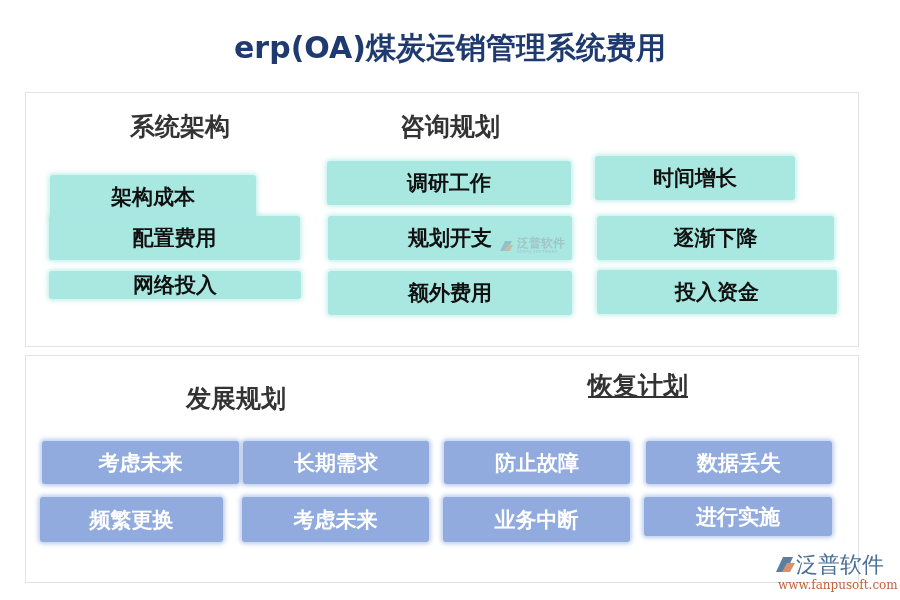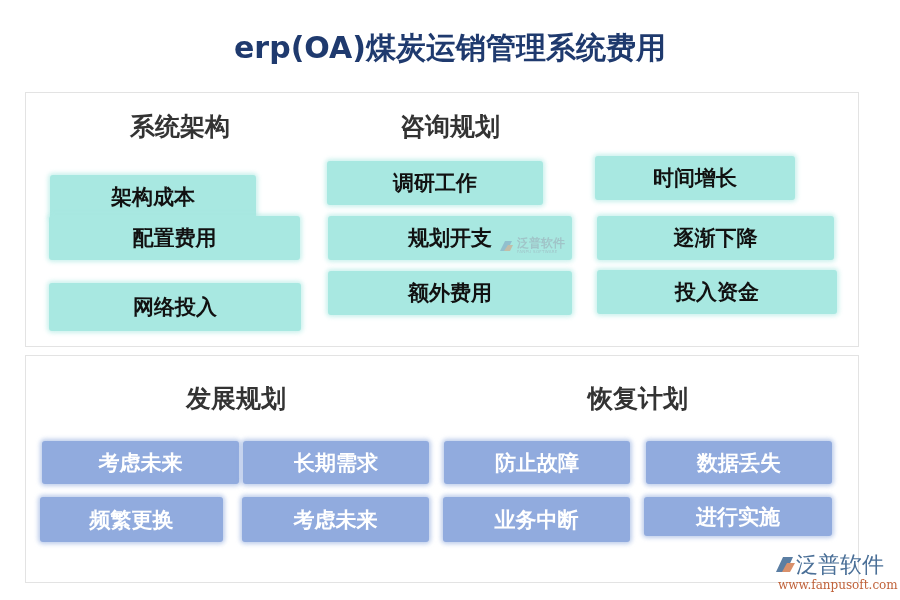--- a/index.html
+++ b/index.html
@@ -55,23 +55,23 @@
 <div class="title">erp(OA)煤炭运销管理系统费用</div>
 
 <div class="panel panel-top"></div>
 
 <div class="heading" style="left:110px; top:110px; width:140px;">系统架构</div>
 <div class="heading" style="left:380px; top:110px; width:140px;">咨询规划</div>
 <div class="heading" style="left:645px; top:110px; width:140px;margin-top:44px;">性能优化</div>
 
 <div class="box teal" style="left:50px; top:175px; width:206px; height:44px;">架构成本</div>
 <div class="box teal" style="left:49px; top:216px; width:251px; height:44px;">配置费用</div>
-<div class="box teal" style="left:49px; top:283px; width:252px; height:48px;text-align:right;">网络投入</div>
+<div class="box teal" style="left:49px; top:271px; width:252px; height:28px;text-align:right;">网络投入</div>
 
-<div class="box teal" style="left:327px; top:161px; width:216px; height:44px;">调研工作</div>
+<div class="box teal" style="left:327px; top:161px; width:244px; height:44px;">调研工作</div>
 <div class="box teal" style="left:328px; top:216px; width:244px; height:44px;">规划开支</div>
 <div class="box teal" style="left:328px; top:271px; width:244px; height:44px;">额外费用</div>
 
 <div class="box teal" style="left:595px; top:156px; width:200px; height:44px;">时间增长</div>
 <div class="box teal" style="left:597px; top:216px; width:237px; height:44px;">逐渐下降</div>
 <div class="box teal" style="left:597px; top:270px; width:240px; height:44px;">投入资金</div>
 
 <div class="wm-center">
   <svg width="16" height="14" viewBox="0 0 16 14">
     <path d="M2 12 L7 2 L14 2 L9 12 Z" fill="#7fa0c0"></path>
@@ -79,21 +79,21 @@
   </svg>
   <div>
     <div class="wm-text">泛普软件</div>
     <div class="wm-sub">FANPU SOFTWARE</div>
   </div>
 </div>
 
 <div class="panel panel-bottom"></div>
 
 <div class="heading" style="left:166px; top:382px; width:140px;">发展规划</div>
-<div class="heading" style="left:568px; top:382px; width:140px;">恢复计划</div>
+<div class="heading" style="left:568px; top:369px; width:140px;text-decoration:underline;">恢复计划</div>
 
 <div class="box blue" style="left:42px; top:441px; width:197px; height:43px;">考虑未来</div>
 <div class="box blue" style="left:243px; top:441px; width:186px; height:43px;">长期需求</div>
 <div class="box blue" style="left:40px; top:497px; width:183px; height:45px;">频繁更换</div>
 <div class="box blue" style="left:242px; top:497px; width:187px; height:45px;">考虑未来</div>
 
 <div class="box blue" style="left:444px; top:441px; width:186px; height:43px;">防止故障</div>
 <div class="box blue" style="left:646px; top:441px; width:186px; height:43px;">数据丢失</div>
 <div class="box blue" style="left:443px; top:497px; width:187px; height:45px;">业务中断</div>
 <div class="box blue" style="left:644px; top:497px; width:188px; height:39px;">进行实施</div>

